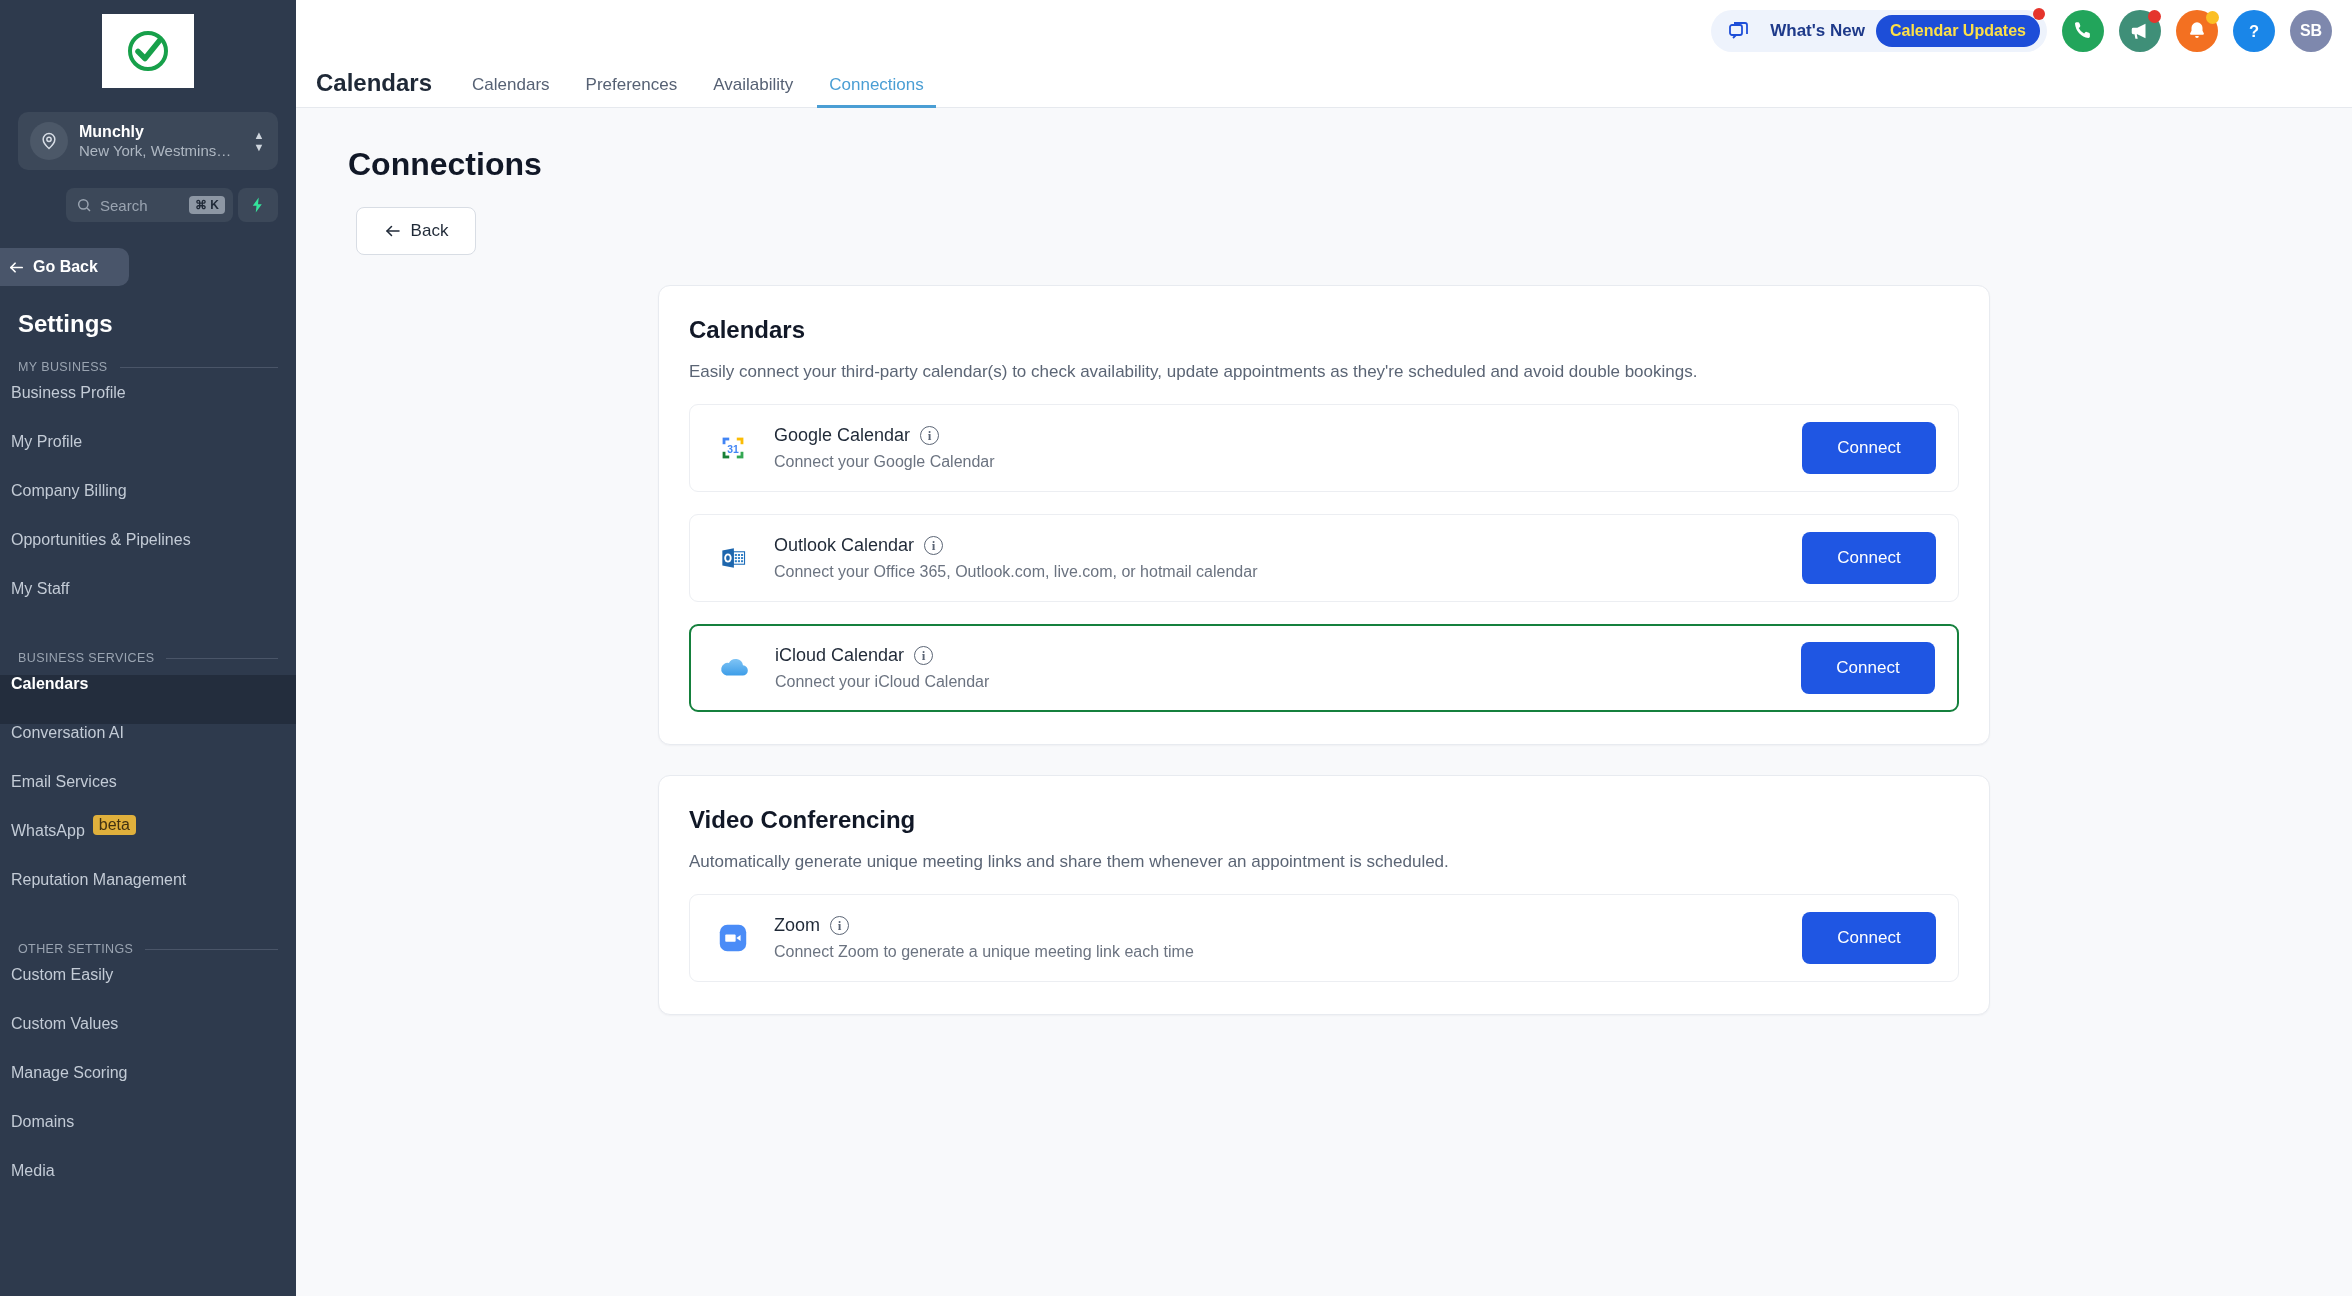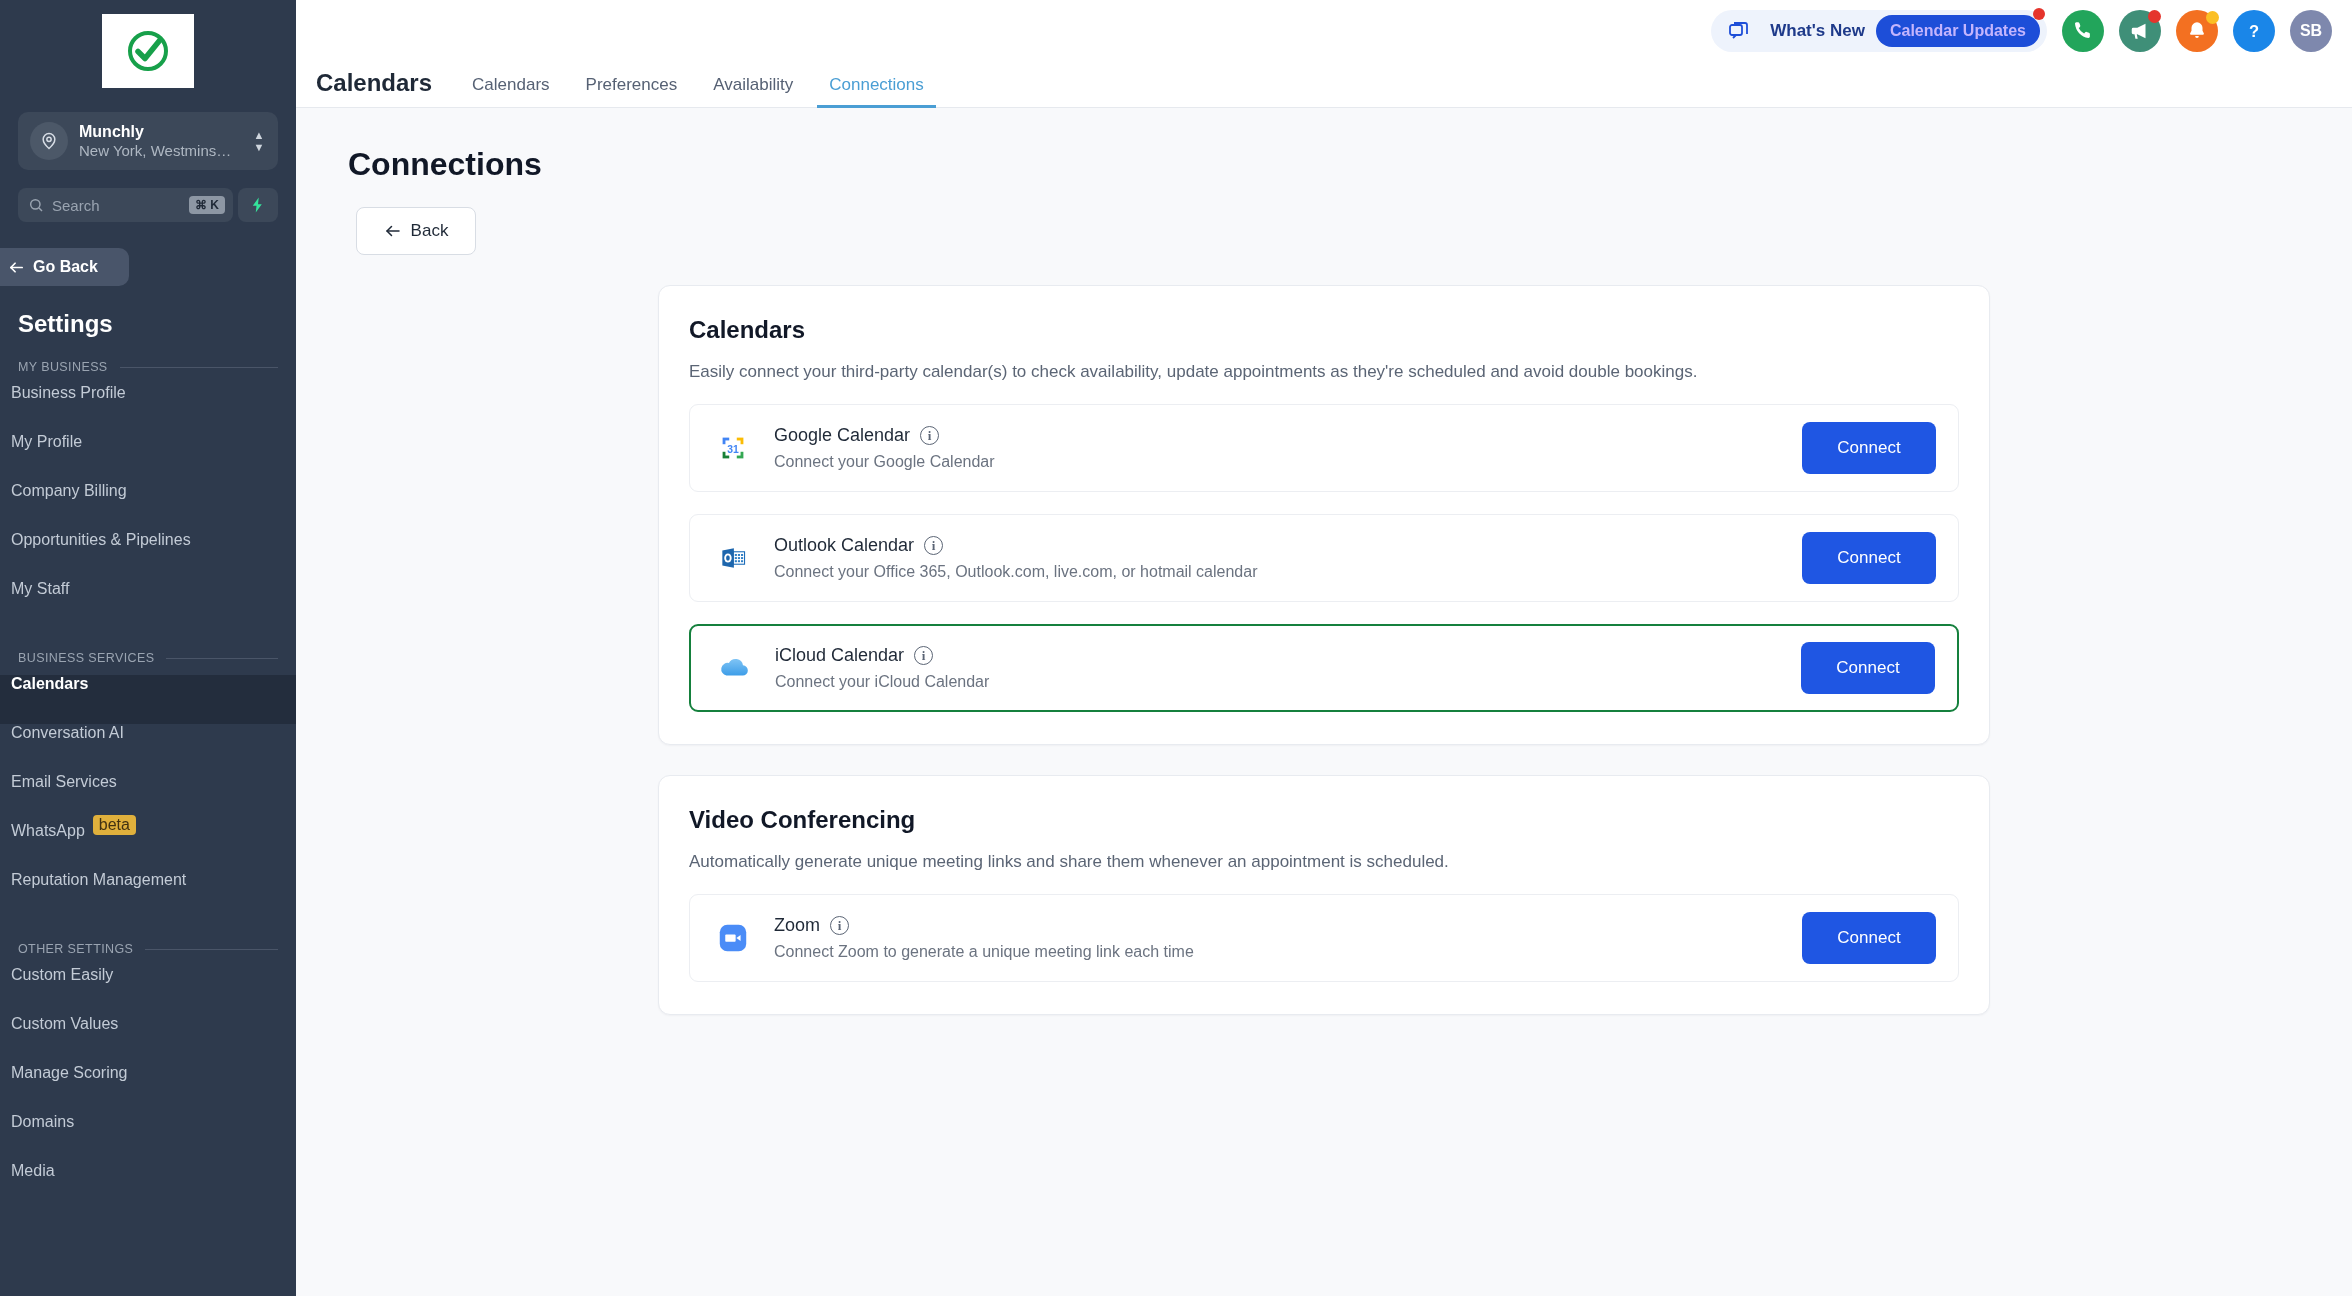--- a/index.html
+++ b/index.html
@@ -47,21 +47,21 @@
   .loc-sub { color: #aeb7c2; font-size: 15px; line-height: 19px; white-space: nowrap; overflow: hidden; text-overflow: ellipsis; }
   .loc-chev { flex: 0 0 14px; color: #cfd6de; font-size: 11px; line-height: 9px; text-align: center; }
 
   .search-row {
     margin: 18px 18px 0 18px;
     display: flex; gap: 5px; align-items: center;
   }
   .search-box {
     flex: 1 1 auto; height: 34px;
     background: #3c4859; border-radius: 8px;
-    display: flex; align-items: center; padding: 0 8px 0 10px; gap: 8px;
+    display: flex; align-items: center; padding: 0 8px 0 10px; gap: 8px; margin-left: 48px;
   }
   .search-ph { color: #9aa4b1; font-size: 15px; flex: 1 1 auto; }
   .kbd {
     background: #8d97a4; color: #1f2937;
     font-size: 12px; border-radius: 4px;
     padding: 2px 6px; font-weight: bold;
   }
   .bolt-btn {
     width: 40px; height: 34px; background: #3c4859;
     border-radius: 8px; display: flex; align-items: center; justify-content: center;
@@ -109,21 +109,21 @@
     padding-right: 20px; gap: 15px; background: #ffffff;
   }
   .whatsnew {
     display: flex; align-items: center; gap: 11px;
     background: #eef3fc; border-radius: 22px;
     height: 42px; padding: 0 7px 0 16px;
     position: relative;
   }
   .whatsnew-label { color: #1e3a8a; font-size: 17px; font-weight: bold; margin-left: 8px; }
   .whatsnew-pill {
-    background: #1d4ed8; color: #c4b5fd;
+    background: #1d4ed8; color: #fde047;
     font-size: 16px; font-weight: bold;
     border-radius: 18px; padding: 7px 14px;
   }
   .dot-red {
     position: absolute; width: 12px; height: 12px; border-radius: 50%;
     background: #e5342c; top: -2px; right: 2px;
   }
   .circ-btn {
     width: 42px; height: 42px; border-radius: 50%;
     display: flex; align-items: center; justify-content: center;

